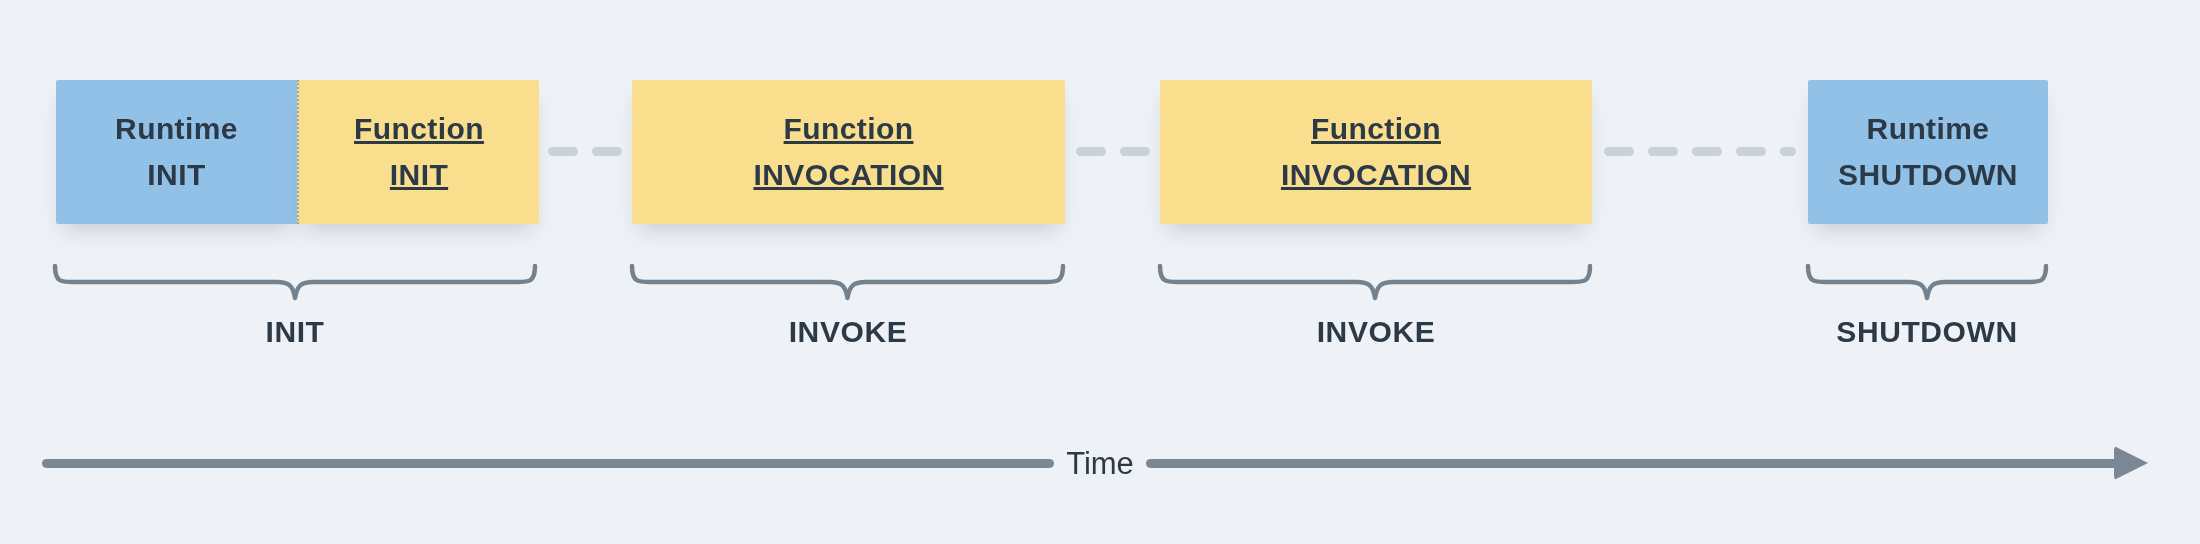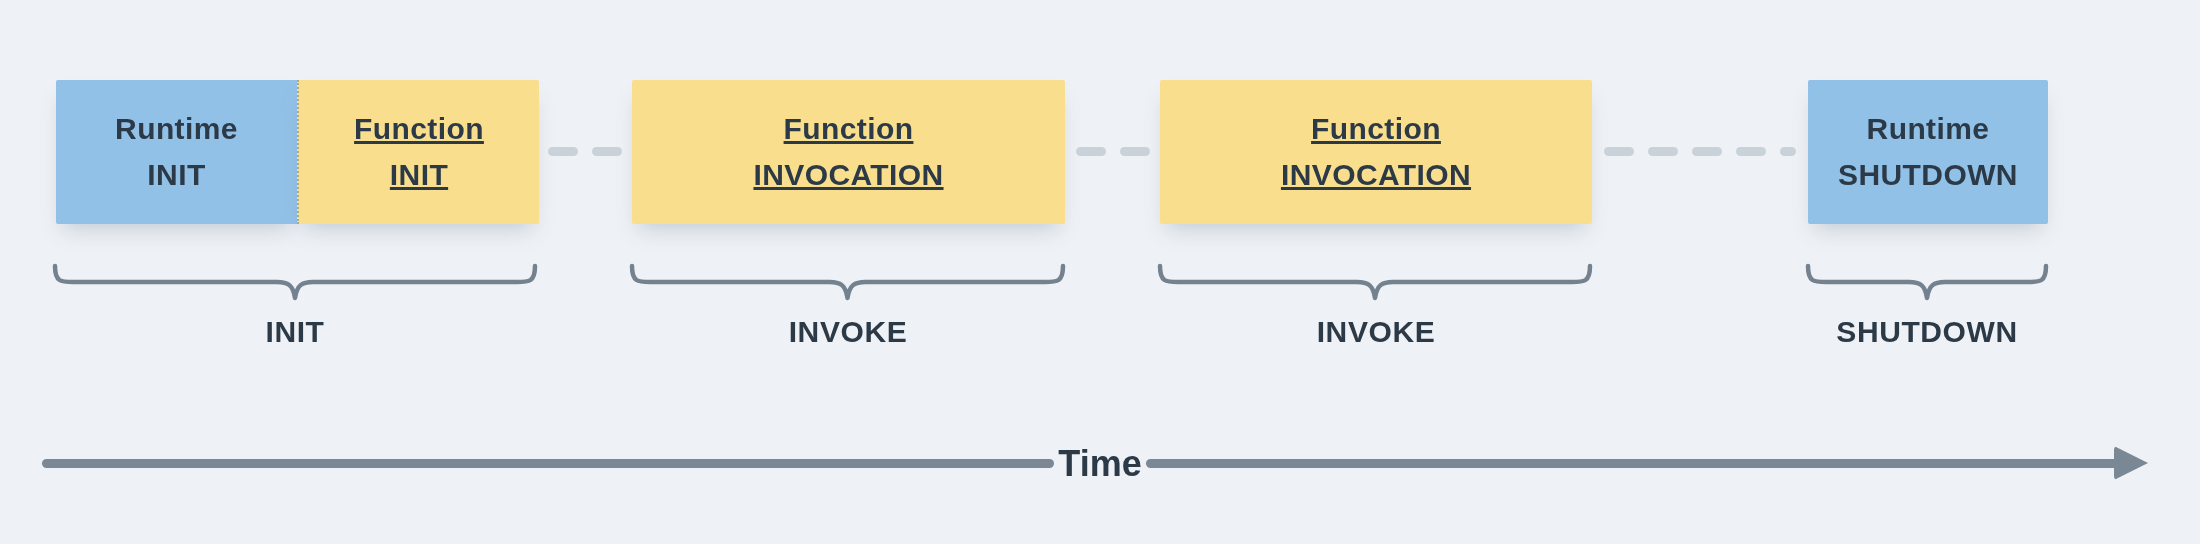--- a/index.html
+++ b/index.html
@@ -28,21 +28,21 @@
   .brace{position:absolute;top:262px;height:40px;overflow:visible;}
   .brace path{fill:none;stroke:var(--brace);stroke-width:4.5;
        stroke-linecap:round;stroke-linejoin:round;}
 
   .phase-label{position:absolute;top:313px;height:38px;display:flex;align-items:center;
        justify-content:center;color:var(--label_text);font-size:30px;font-weight:700;
        letter-spacing:.6px;}
 
   .tl-bar{position:absolute;top:459px;height:9px;border-radius:5px;background:var(--timeline);}
   .tl-label{position:absolute;top:444px;height:40px;display:flex;align-items:center;
-       justify-content:center;color:var(--box_text);font-size:36px;font-weight:700;}
+       justify-content:center;color:var(--box_text);font-size:31px;font-weight:400;}
   .tl-arrowhead{position:absolute;top:446px;width:0;height:0;
        border-top:17px solid transparent;border-bottom:17px solid transparent;
        border-left:34px solid var(--timeline);border-radius:4px;}
 </style>
 </head>
 <body>
 
 <div class="canvas">
 
   <div class="box runtime joined-right" style="left:56px;width:241px">

